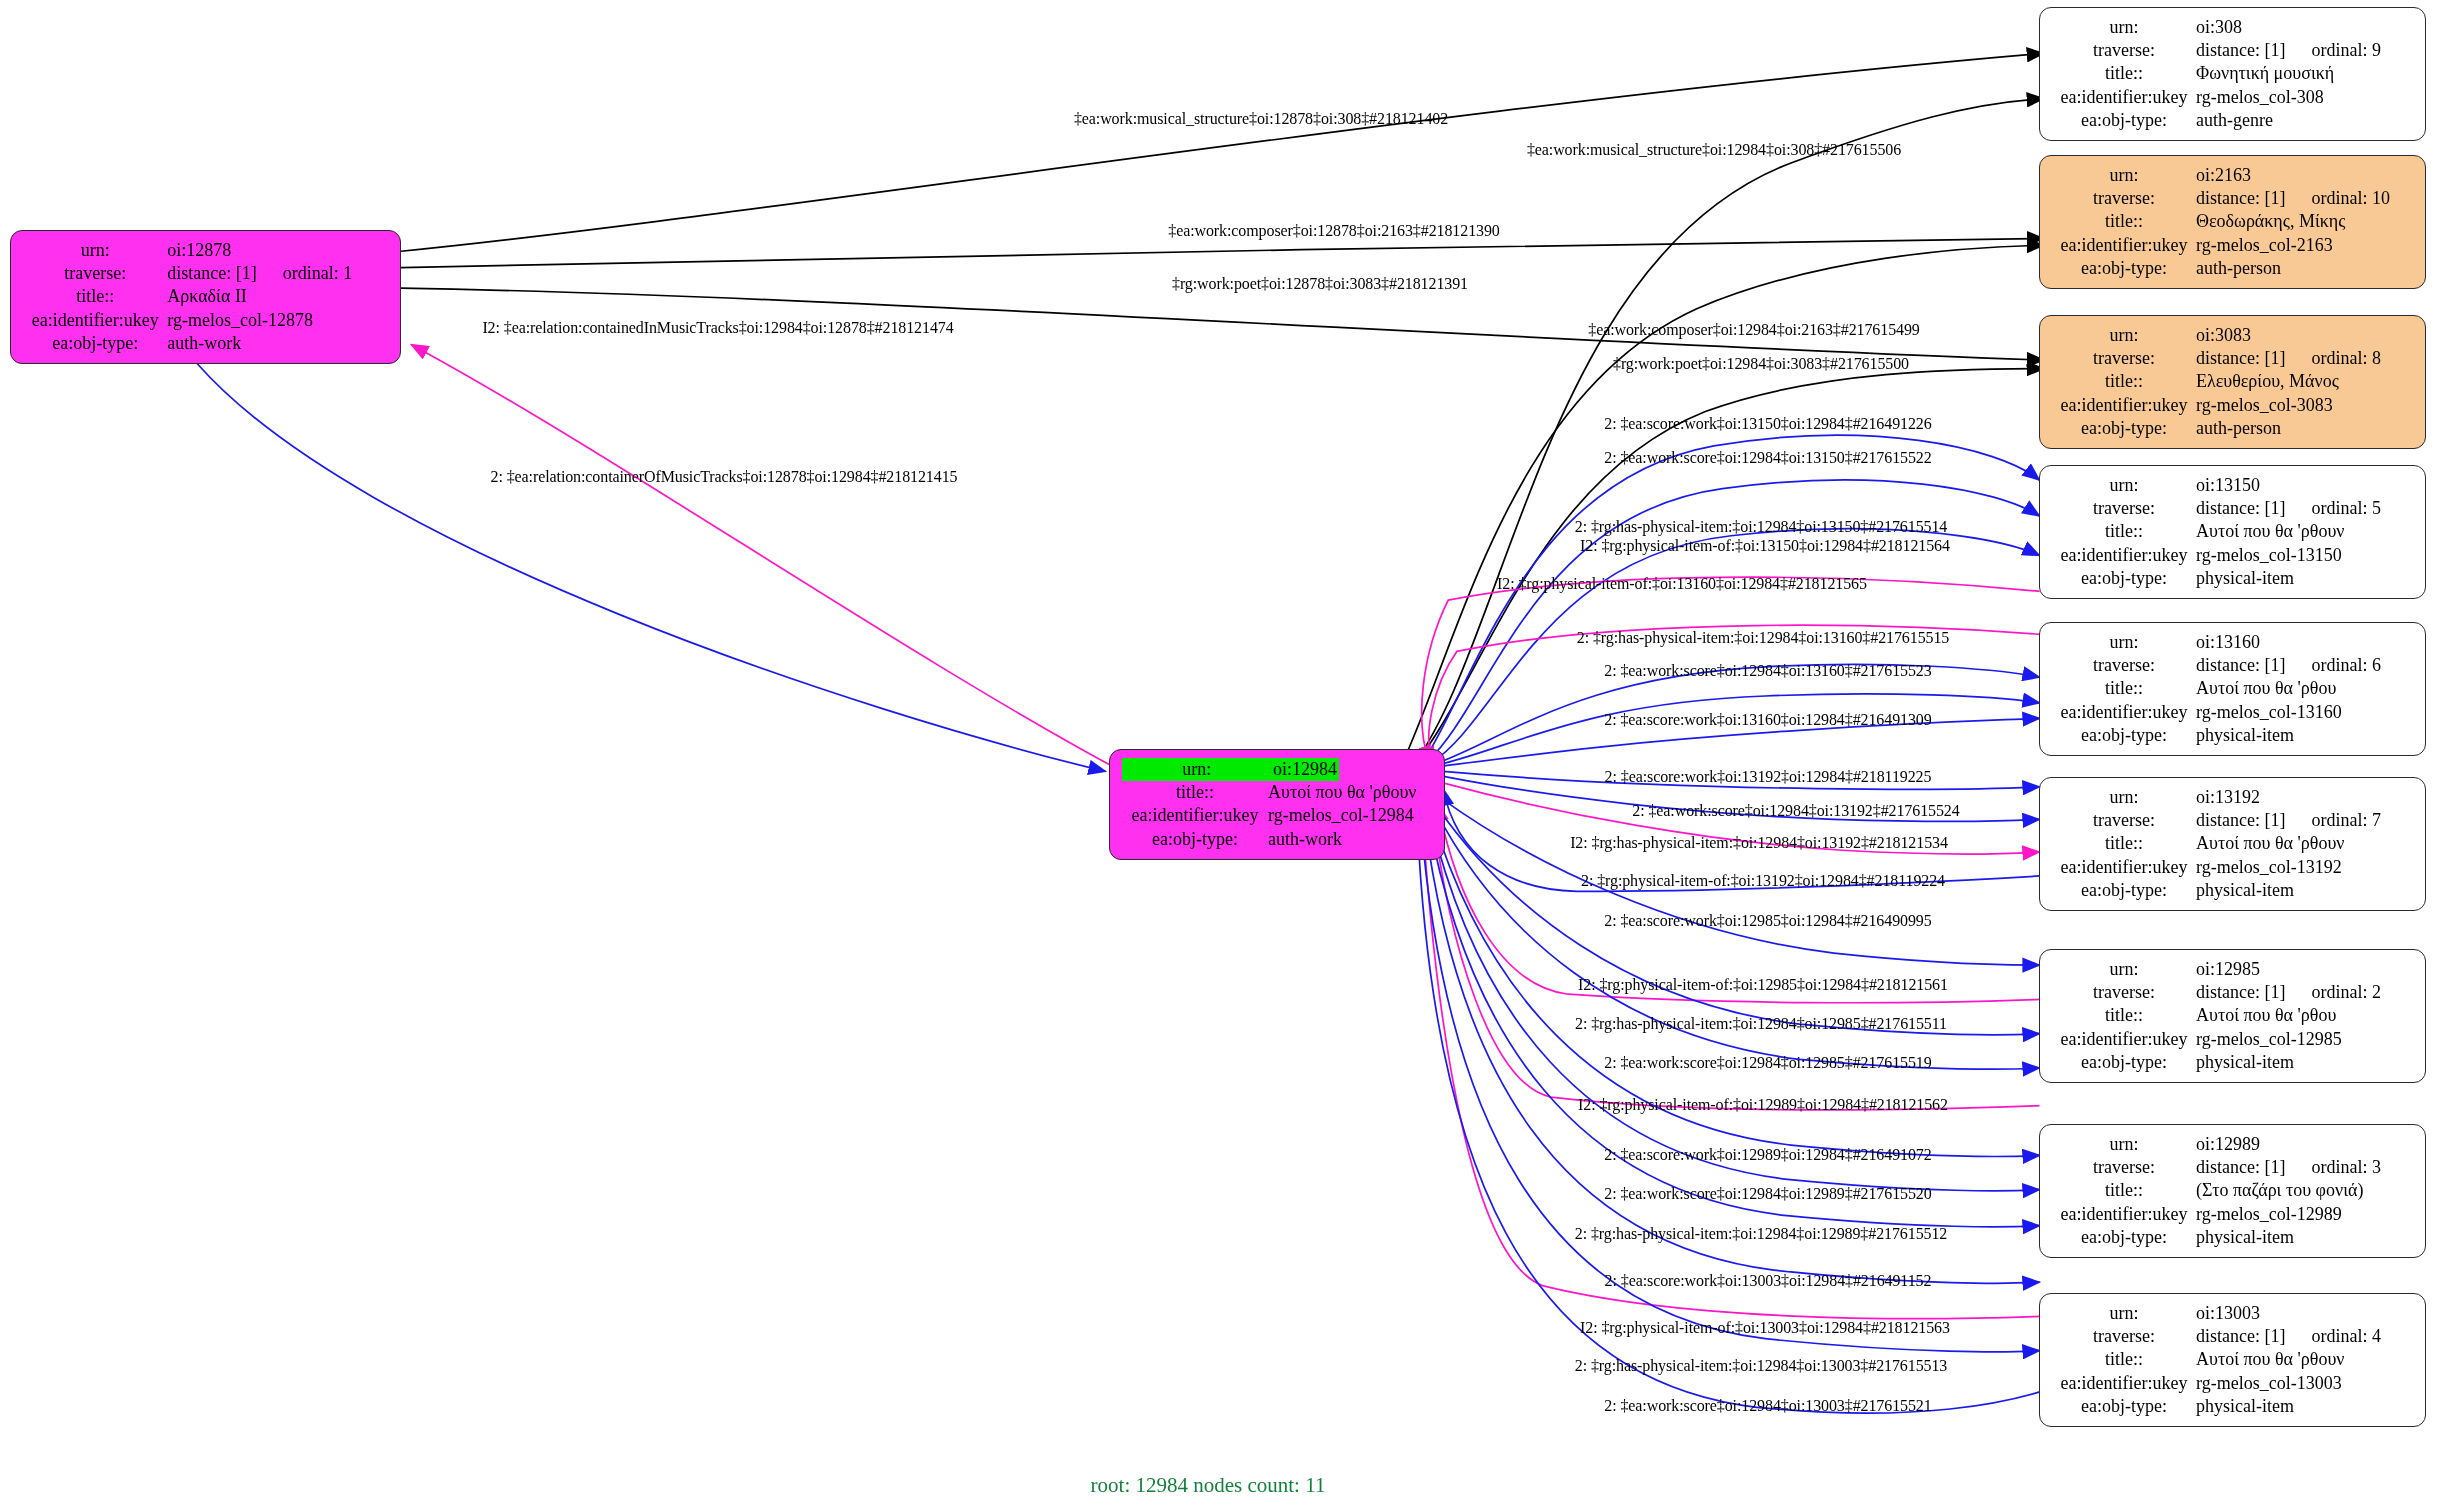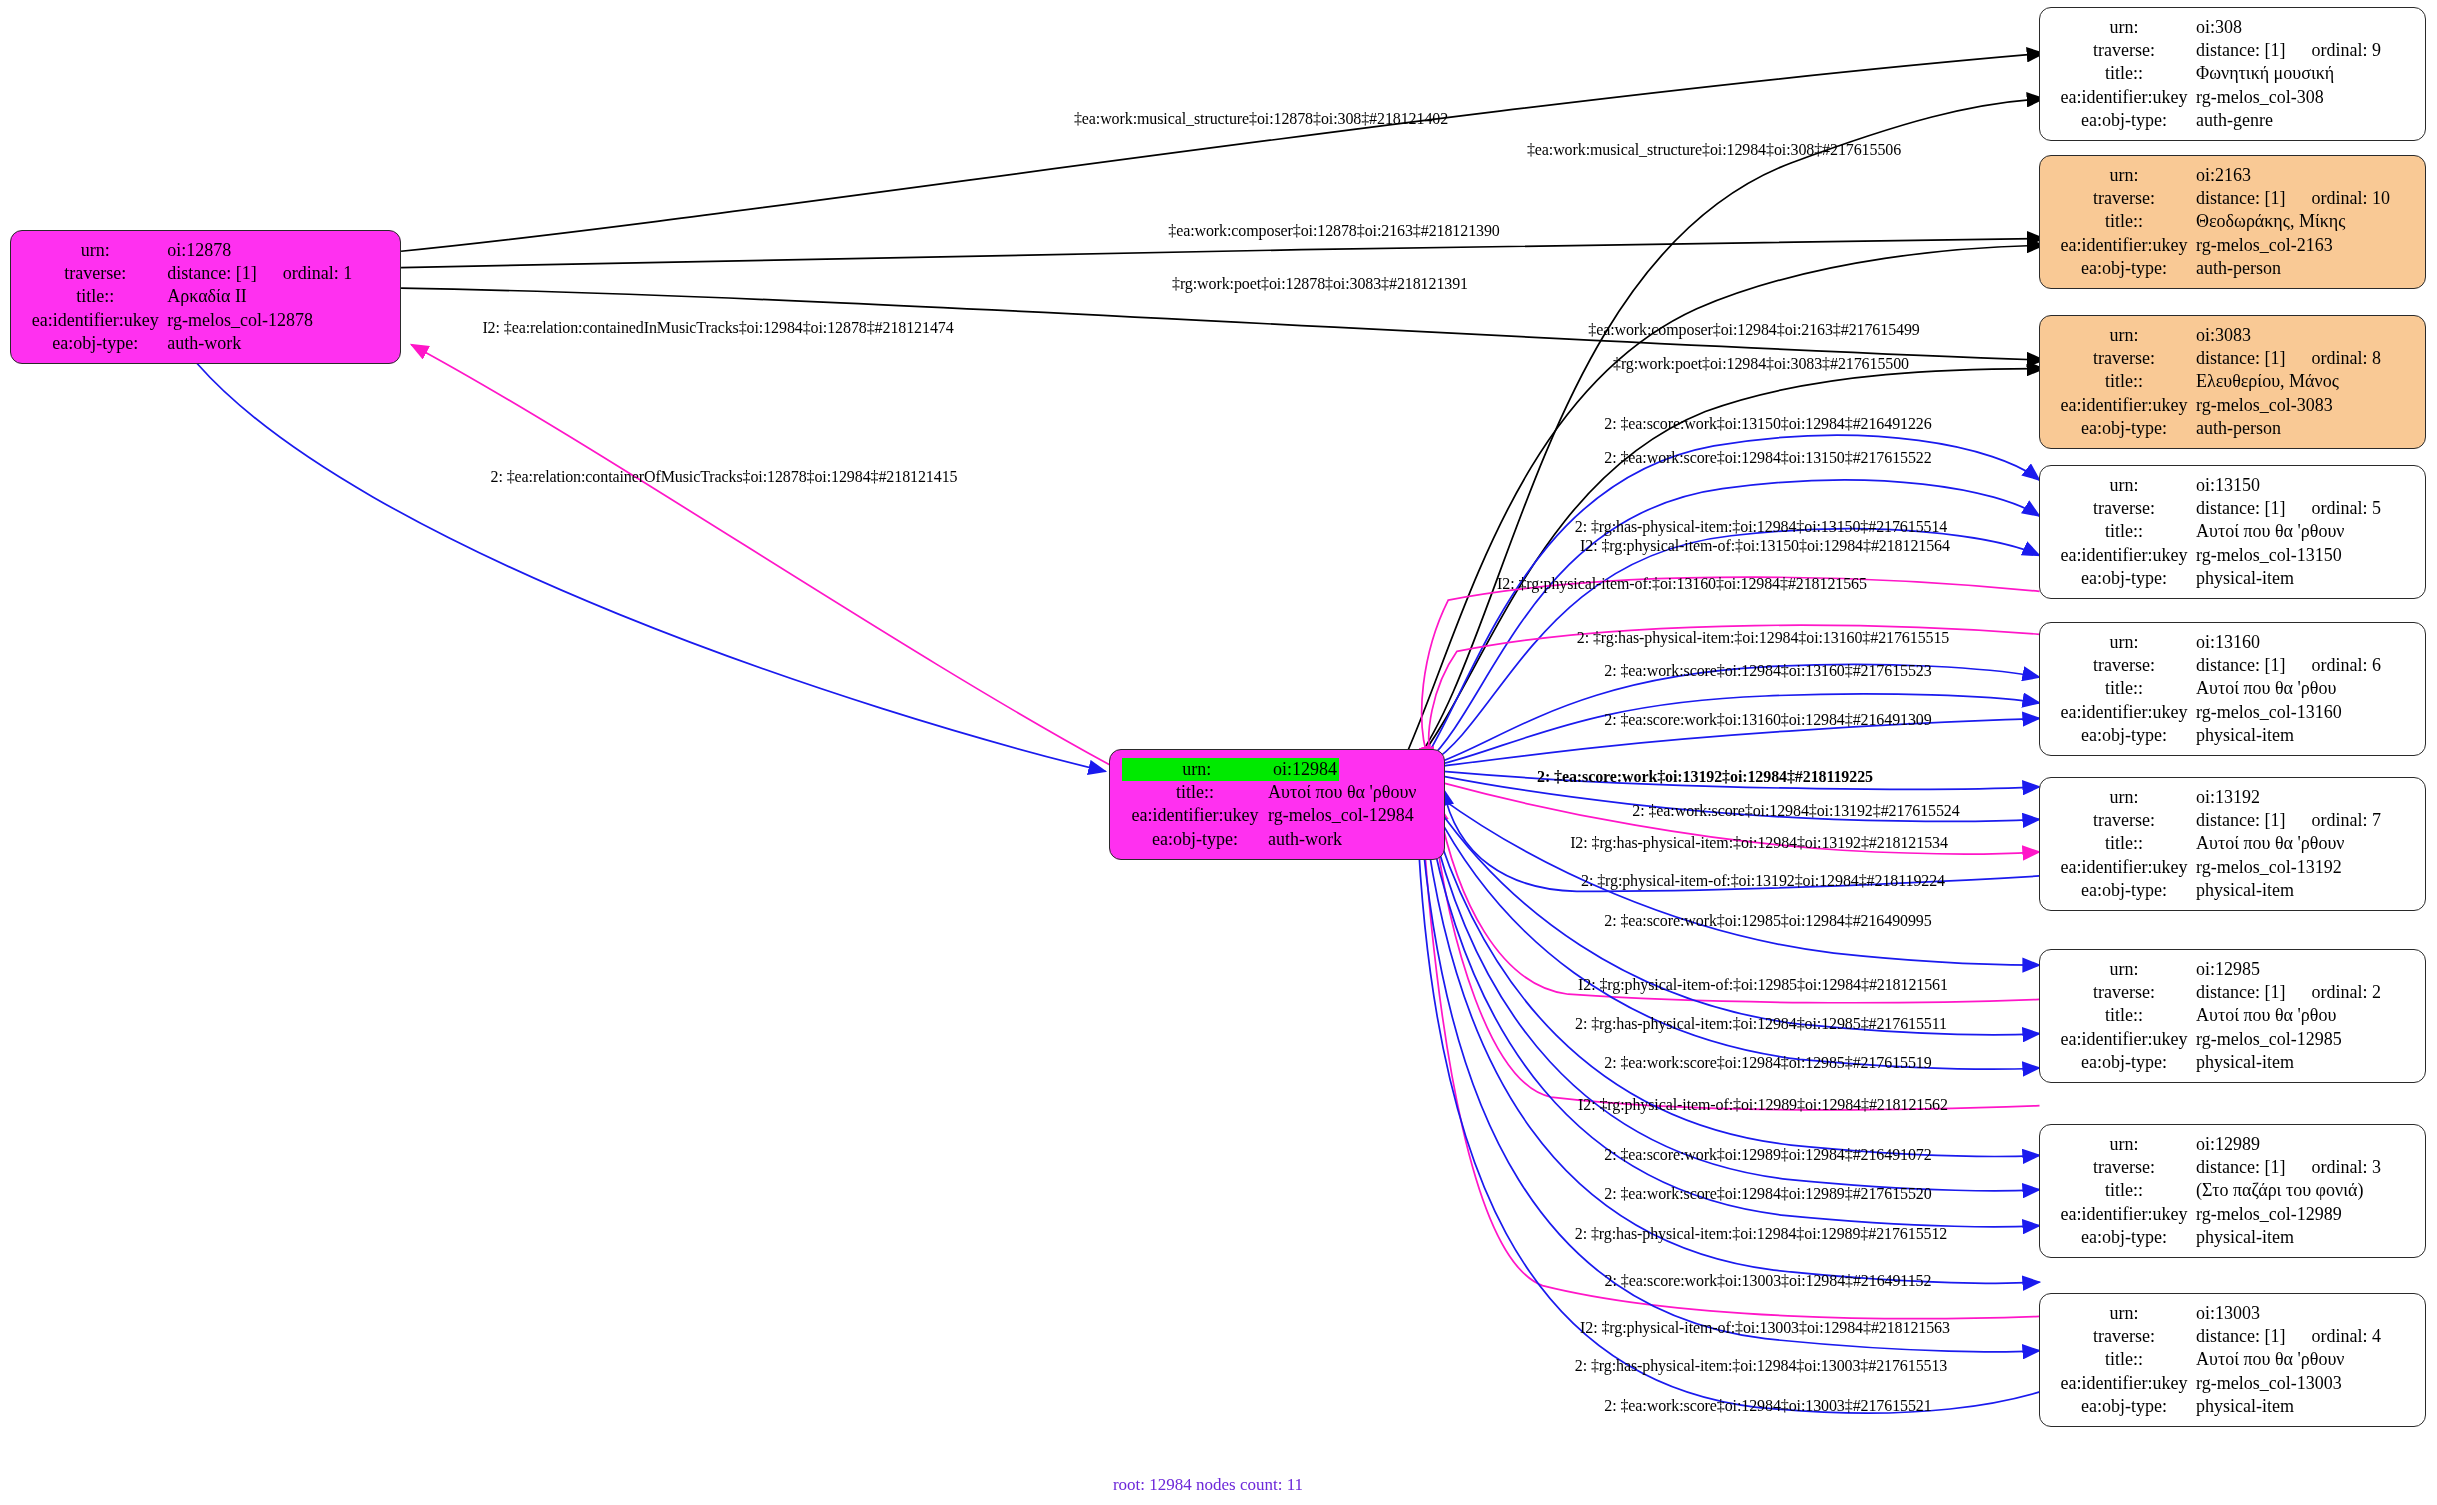--- a/index.html
+++ b/index.html
@@ -22,21 +22,21 @@
   
   .node .k{width:144px;flex:0 0 144px;}
   .node .v.ord{margin-left:26px;}
 
   .root .k{width:146px;flex:0 0 146px;}
   .root .rowhl{line-height:1.30;}
   .root .rowhl .k,.root .rowhl .v{background:#00ea00;padding:0 1.7px;}
 
   .elabel{position:absolute;font-size:16px;color:#000;white-space:nowrap;
           transform:translate(-50%,-50%);letter-spacing:-0.1px;}
-  .footer{position:absolute;font-size:17px;color:#6d28d9;white-space:nowrap;
+  .footer{position:absolute;font-size:21px;color:#15803d;white-space:nowrap;
           transform:translate(-50%,-50%);}
 </style>
 </head>
 <body>
 
 <div id="canvas">
 
   <svg class="edges" viewBox="0 0 2845 1757">
     <defs>
       <marker id="ar-k" markerWidth="11" markerHeight="9" refX="10" refY="4.5" orient="auto">
@@ -369,21 +369,21 @@
   <div class="elabel" style="left:724px;top:477px;">2: ‡ea:relation:containerOfMusicTracks‡oi:12878‡oi:12984‡#218121415</div>
 
   <div class="elabel" style="left:1768px;top:424px;">2: ‡ea:score:work‡oi:13150‡oi:12984‡#216491226</div>
   <div class="elabel" style="left:1768px;top:458px;">2: ‡ea:work:score‡oi:12984‡oi:13150‡#217615522</div>
   <div class="elabel" style="left:1761px;top:507px;margin-top:20px;">2: ‡rg:has-physical-item:‡oi:12984‡oi:13150‡#217615514</div>
   <div class="elabel" style="left:1765px;top:546px;">I2: ‡rg:physical-item-of:‡oi:13150‡oi:12984‡#218121564</div>
   <div class="elabel" style="left:1682px;top:584px;">I2: ‡rg:physical-item-of:‡oi:13160‡oi:12984‡#218121565</div>
   <div class="elabel" style="left:1763px;top:638px;">2: ‡rg:has-physical-item:‡oi:12984‡oi:13160‡#217615515</div>
   <div class="elabel" style="left:1768px;top:671px;">2: ‡ea:work:score‡oi:12984‡oi:13160‡#217615523</div>
   <div class="elabel" style="left:1768px;top:720px;">2: ‡ea:score:work‡oi:13160‡oi:12984‡#216491309</div>
-  <div class="elabel" style="left:1705px;top:777px;font-weight:bold;">2: ‡ea:score:work‡oi:13192‡oi:12984‡#218119225</div>
+  <div class="elabel" style="left:1768px;top:777px;">2: ‡ea:score:work‡oi:13192‡oi:12984‡#218119225</div>
   <div class="elabel" style="left:1796px;top:811px;">2: ‡ea:work:score‡oi:12984‡oi:13192‡#217615524</div>
   <div class="elabel" style="left:1759px;top:843px;">I2: ‡rg:has-physical-item:‡oi:12984‡oi:13192‡#218121534</div>
   <div class="elabel" style="left:1763px;top:881px;">2: ‡rg:physical-item-of:‡oi:13192‡oi:12984‡#218119224</div>
   <div class="elabel" style="left:1768px;top:921px;">2: ‡ea:score:work‡oi:12985‡oi:12984‡#216490995</div>
   <div class="elabel" style="left:1763px;top:985px;">I2: ‡rg:physical-item-of:‡oi:12985‡oi:12984‡#218121561</div>
   <div class="elabel" style="left:1761px;top:1024px;">2: ‡rg:has-physical-item:‡oi:12984‡oi:12985‡#217615511</div>
   <div class="elabel" style="left:1768px;top:1063px;">2: ‡ea:work:score‡oi:12984‡oi:12985‡#217615519</div>
   <div class="elabel" style="left:1763px;top:1105px;">I2: ‡rg:physical-item-of:‡oi:12989‡oi:12984‡#218121562</div>
   <div class="elabel" style="left:1768px;top:1155px;">2: ‡ea:score:work‡oi:12989‡oi:12984‡#216491072</div>
   <div class="elabel" style="left:1768px;top:1194px;">2: ‡ea:work:score‡oi:12984‡oi:12989‡#217615520</div>

